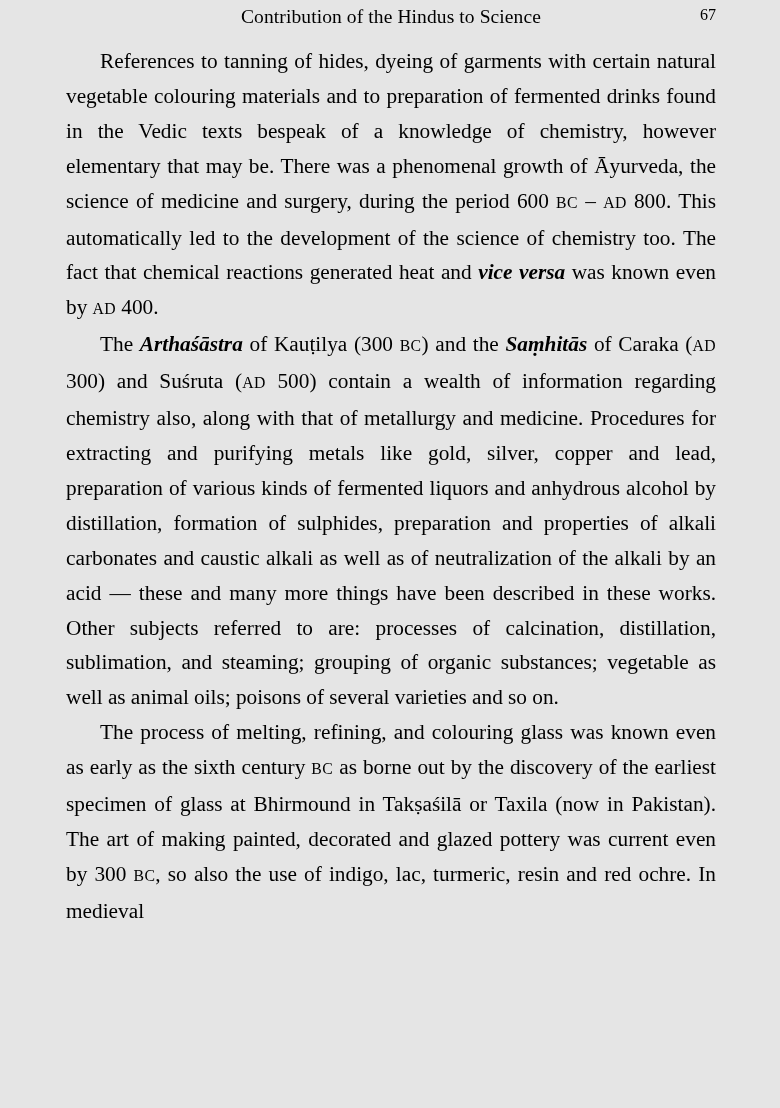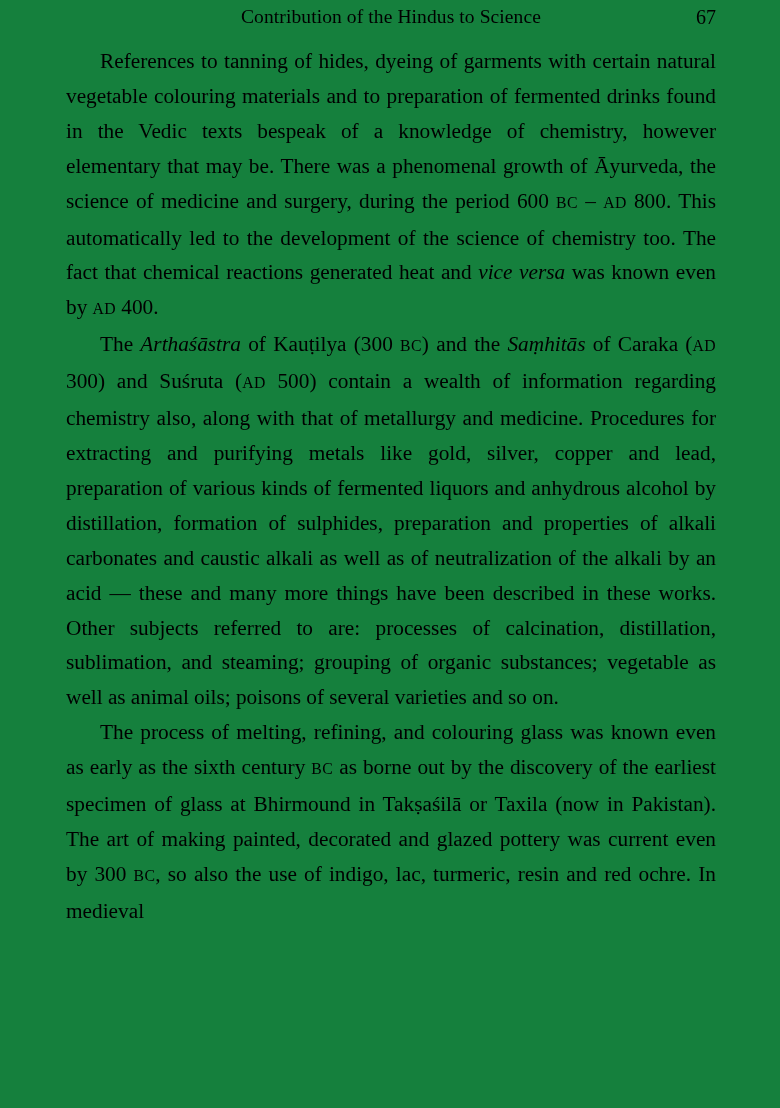--- a/index.html
+++ b/index.html
@@ -13,21 +13,21 @@
     height: 1108px;
     position: relative;
     overflow: hidden;
     font-family: "Liberation Serif", "DejaVu Serif", serif;
     color: #000000;
   }
 
   .page {
     position: absolute;
     inset: 0;
-    background: #15803d;
+    background: #e5e5e5;
   }
 
   
   .running-head {
     position: absolute;
     top: 6px;
     left: 66px;
     right: 64px;
     height: 30px;
   }
@@ -38,21 +38,21 @@
     text-align: center;
     font-size: 19.5px;
     letter-spacing: 0.1px;
     white-space: nowrap;
     font-weight: 400;
   }
   .rh-folio {
     position: absolute;
     right: 0;
     top: 0;
-    font-size: 20px;
+    font-size: 16px;
     font-weight: 400;
   }
 
   
   .textblock {
     position: absolute;
     top: 44px;
     left: 66px;
     width: 650px;
   }
@@ -68,20 +68,21 @@
     word-spacing: -0.1px;
   }
 
   
   p.para:last-child {
     margin-bottom: 12px;
   }
 
   i, em {
     font-style: italic;
+    font-weight: bold;
   }
 
   
   .sc {
     font-size: 0.74em;
     letter-spacing: 0.4px;
     font-variant: normal;
     text-transform: uppercase;
   }
 </style>

